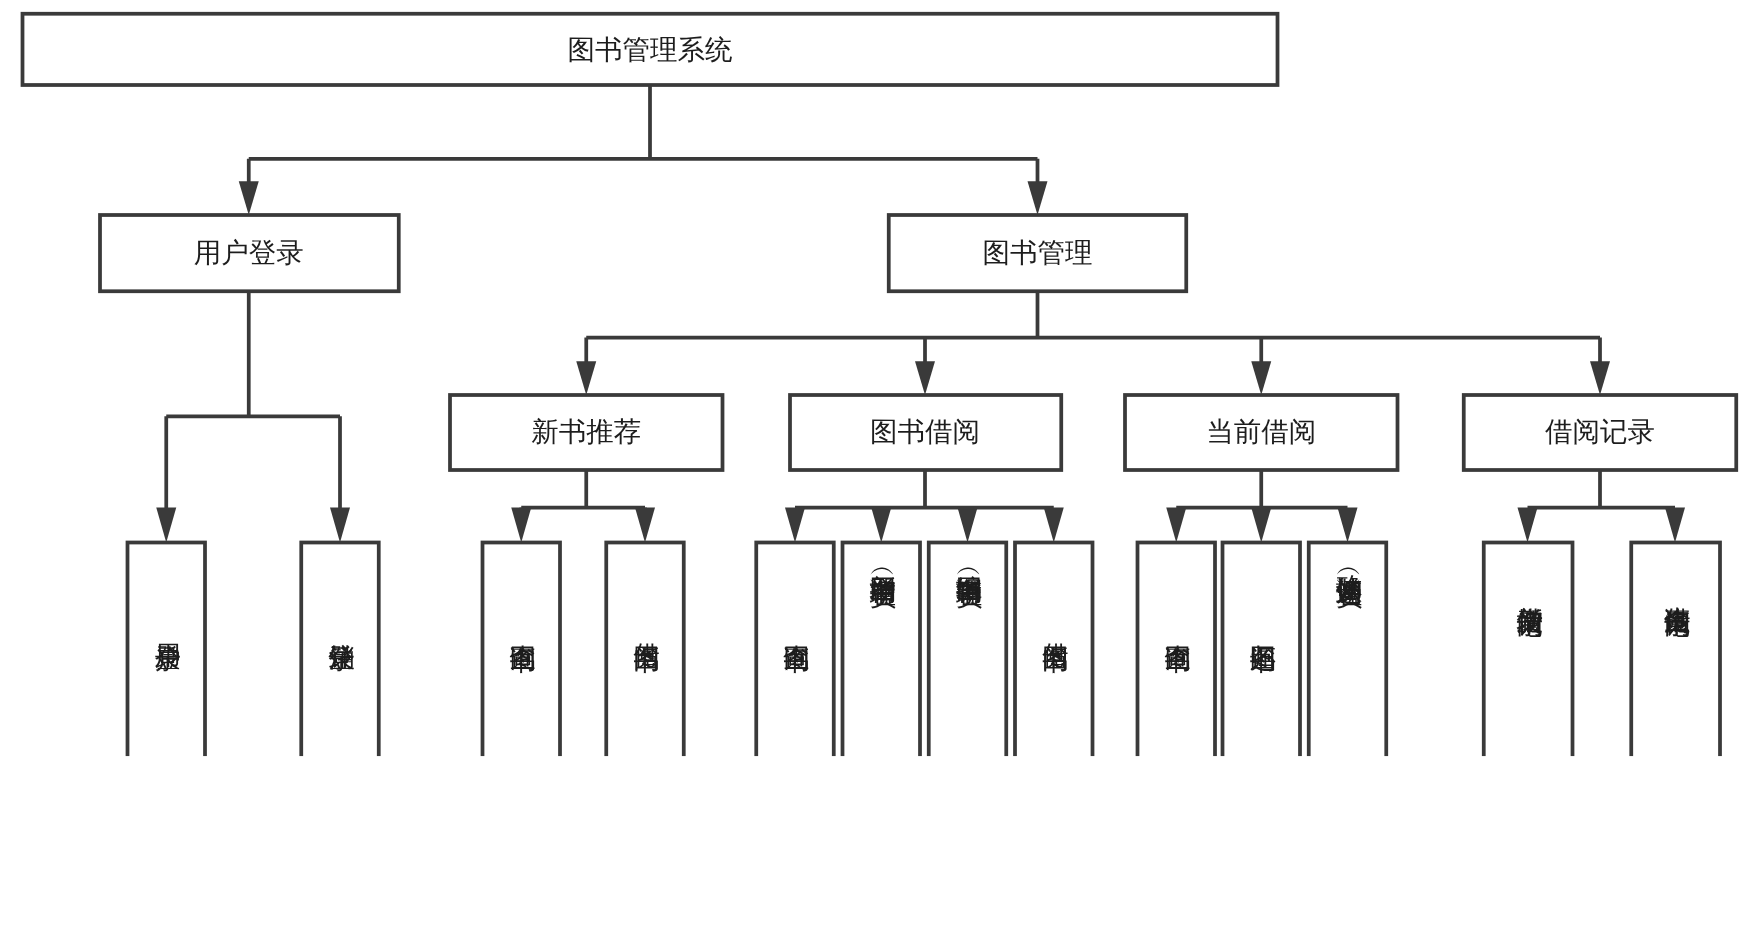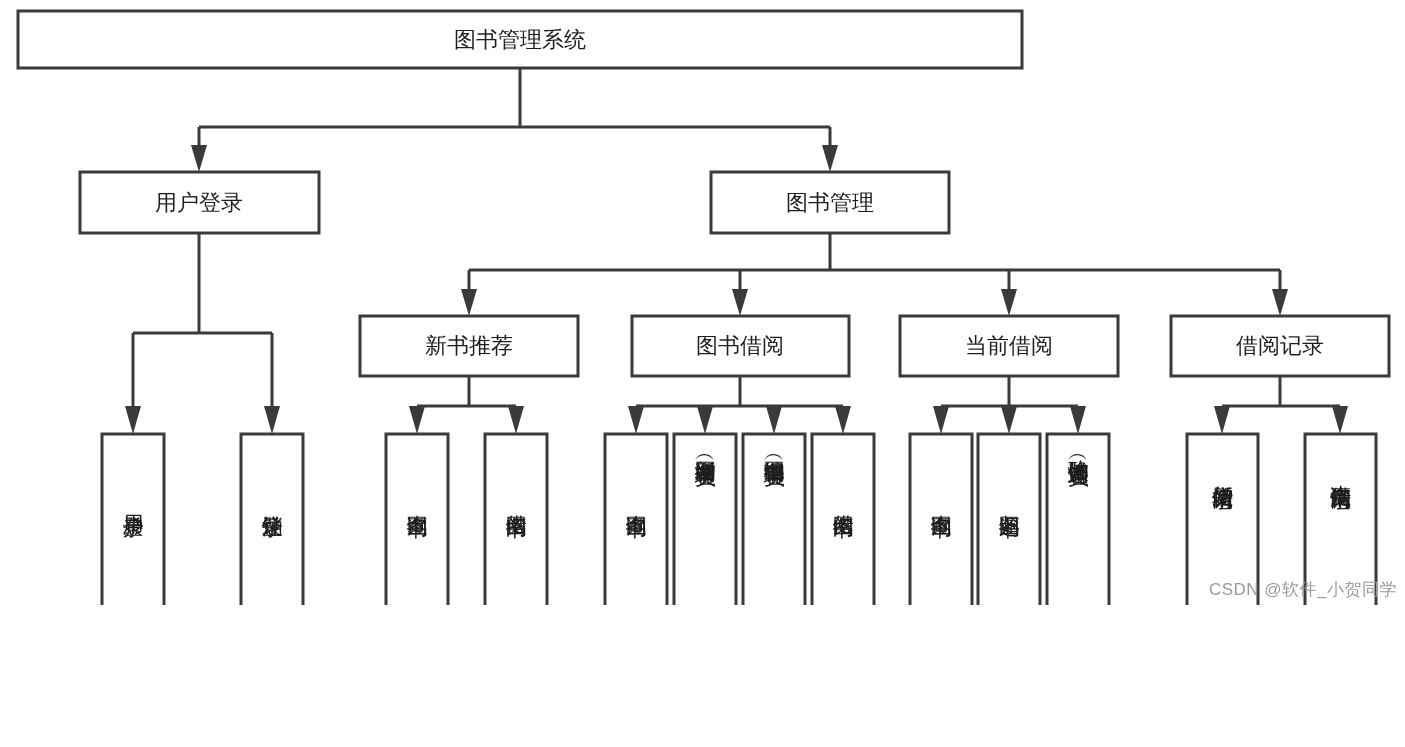--- a/index.html
+++ b/index.html
@@ -227,15 +227,14 @@
     <span class="leaf-label">确认归还（管理员）</span>
   </div>
 
   <div class="leaf-label-wrap" style="left:1187px; top:468px; width:71px; height:260px;">
     <span class="leaf-label">新增借阅记录</span>
   </div>
   <div class="leaf-label-wrap" style="left:1305px; top:468px; width:71px; height:260px;">
     <span class="leaf-label">查询借阅记录</span>
   </div>
 
-  <div class="watermark">CSDN @软件_小贺同学</div>
 
 </div>
 
 </body></html>

